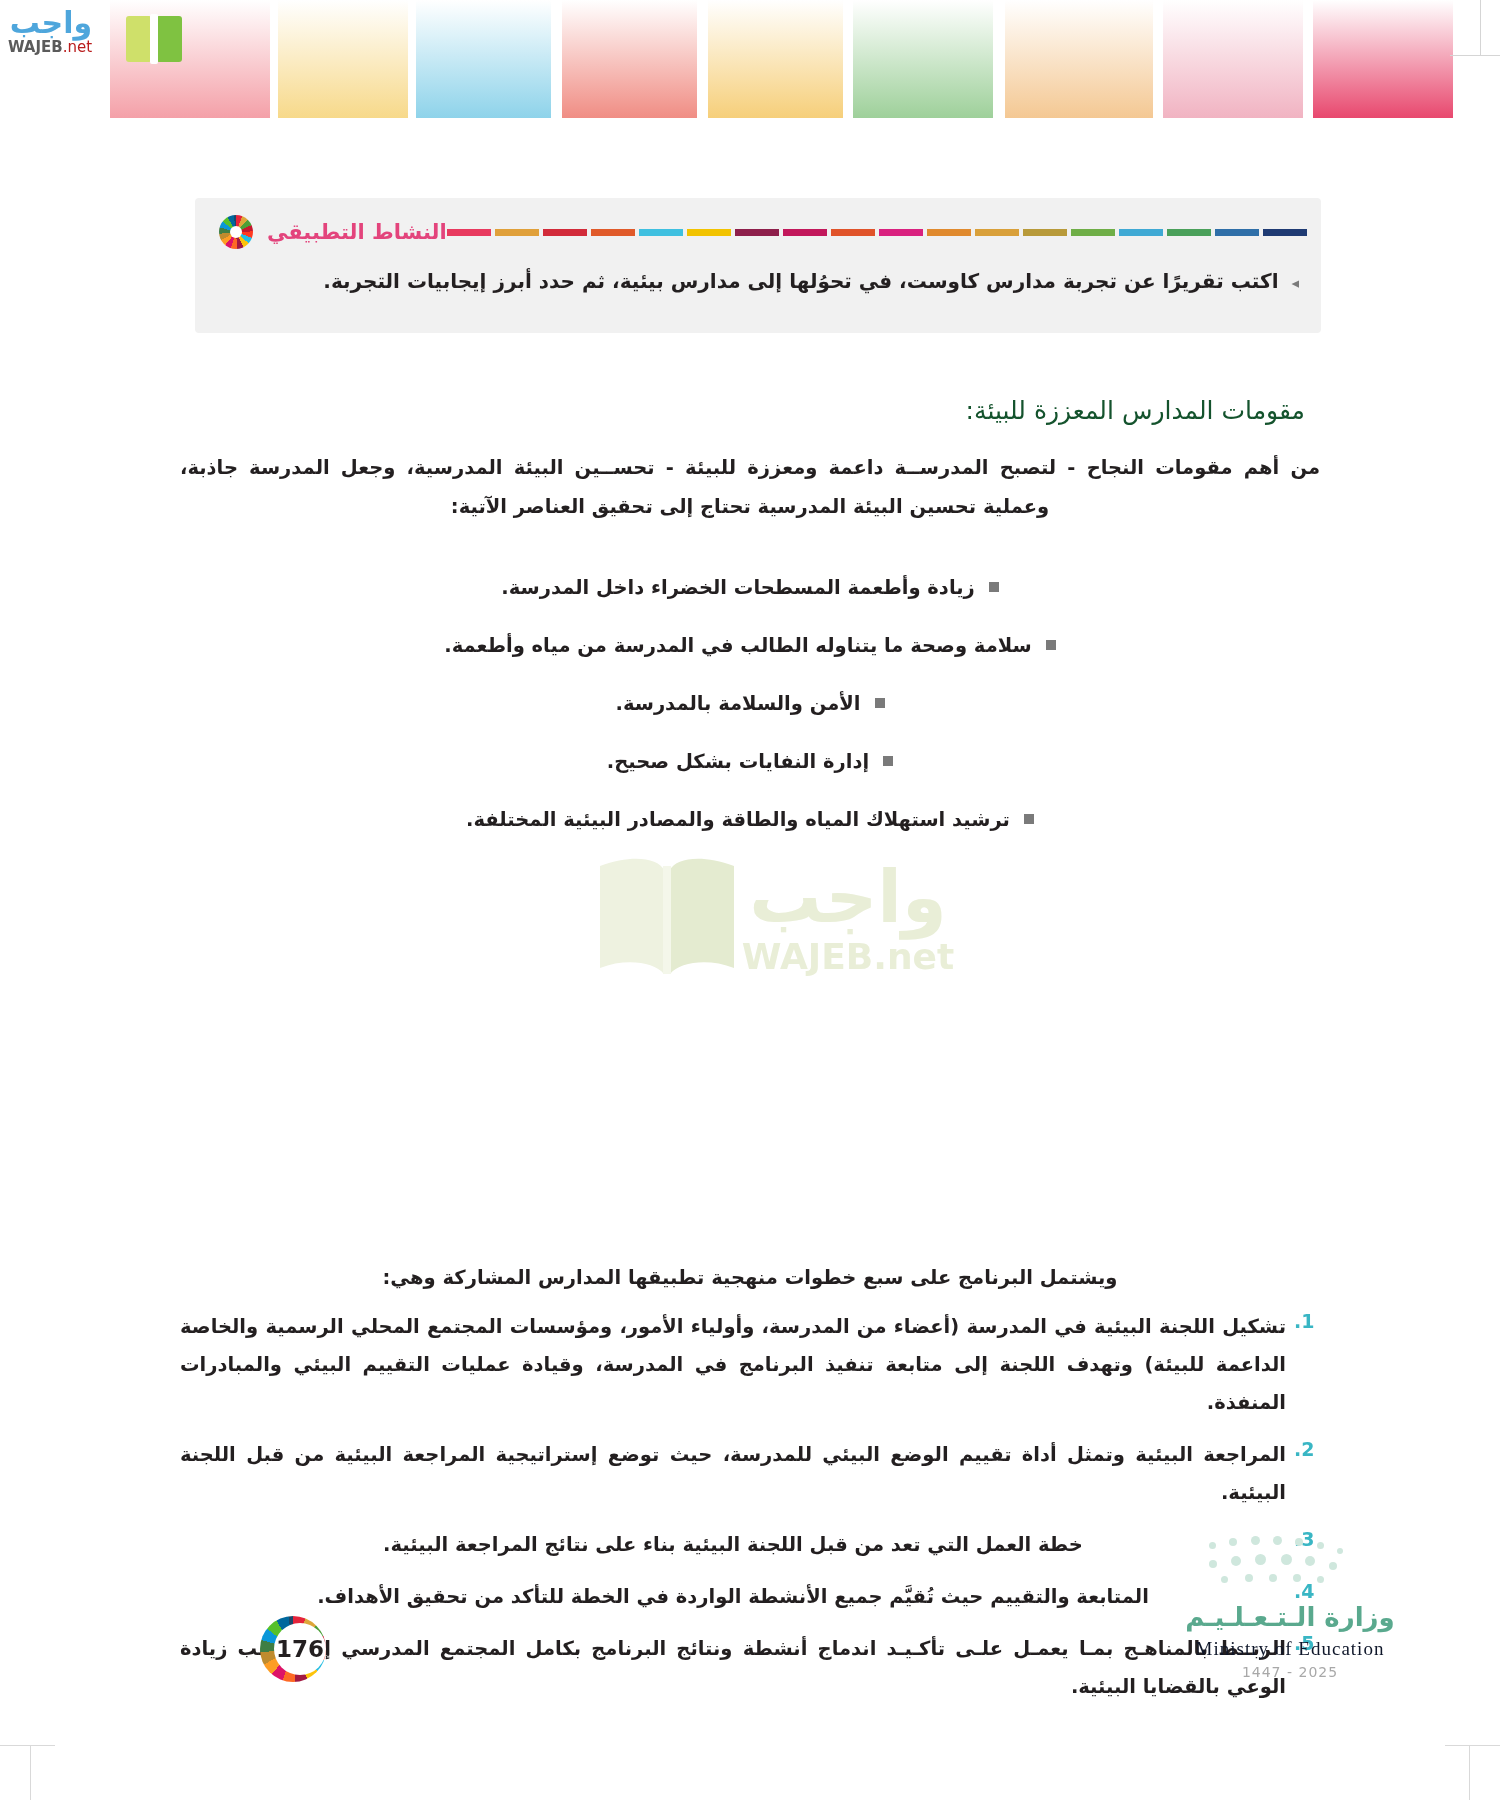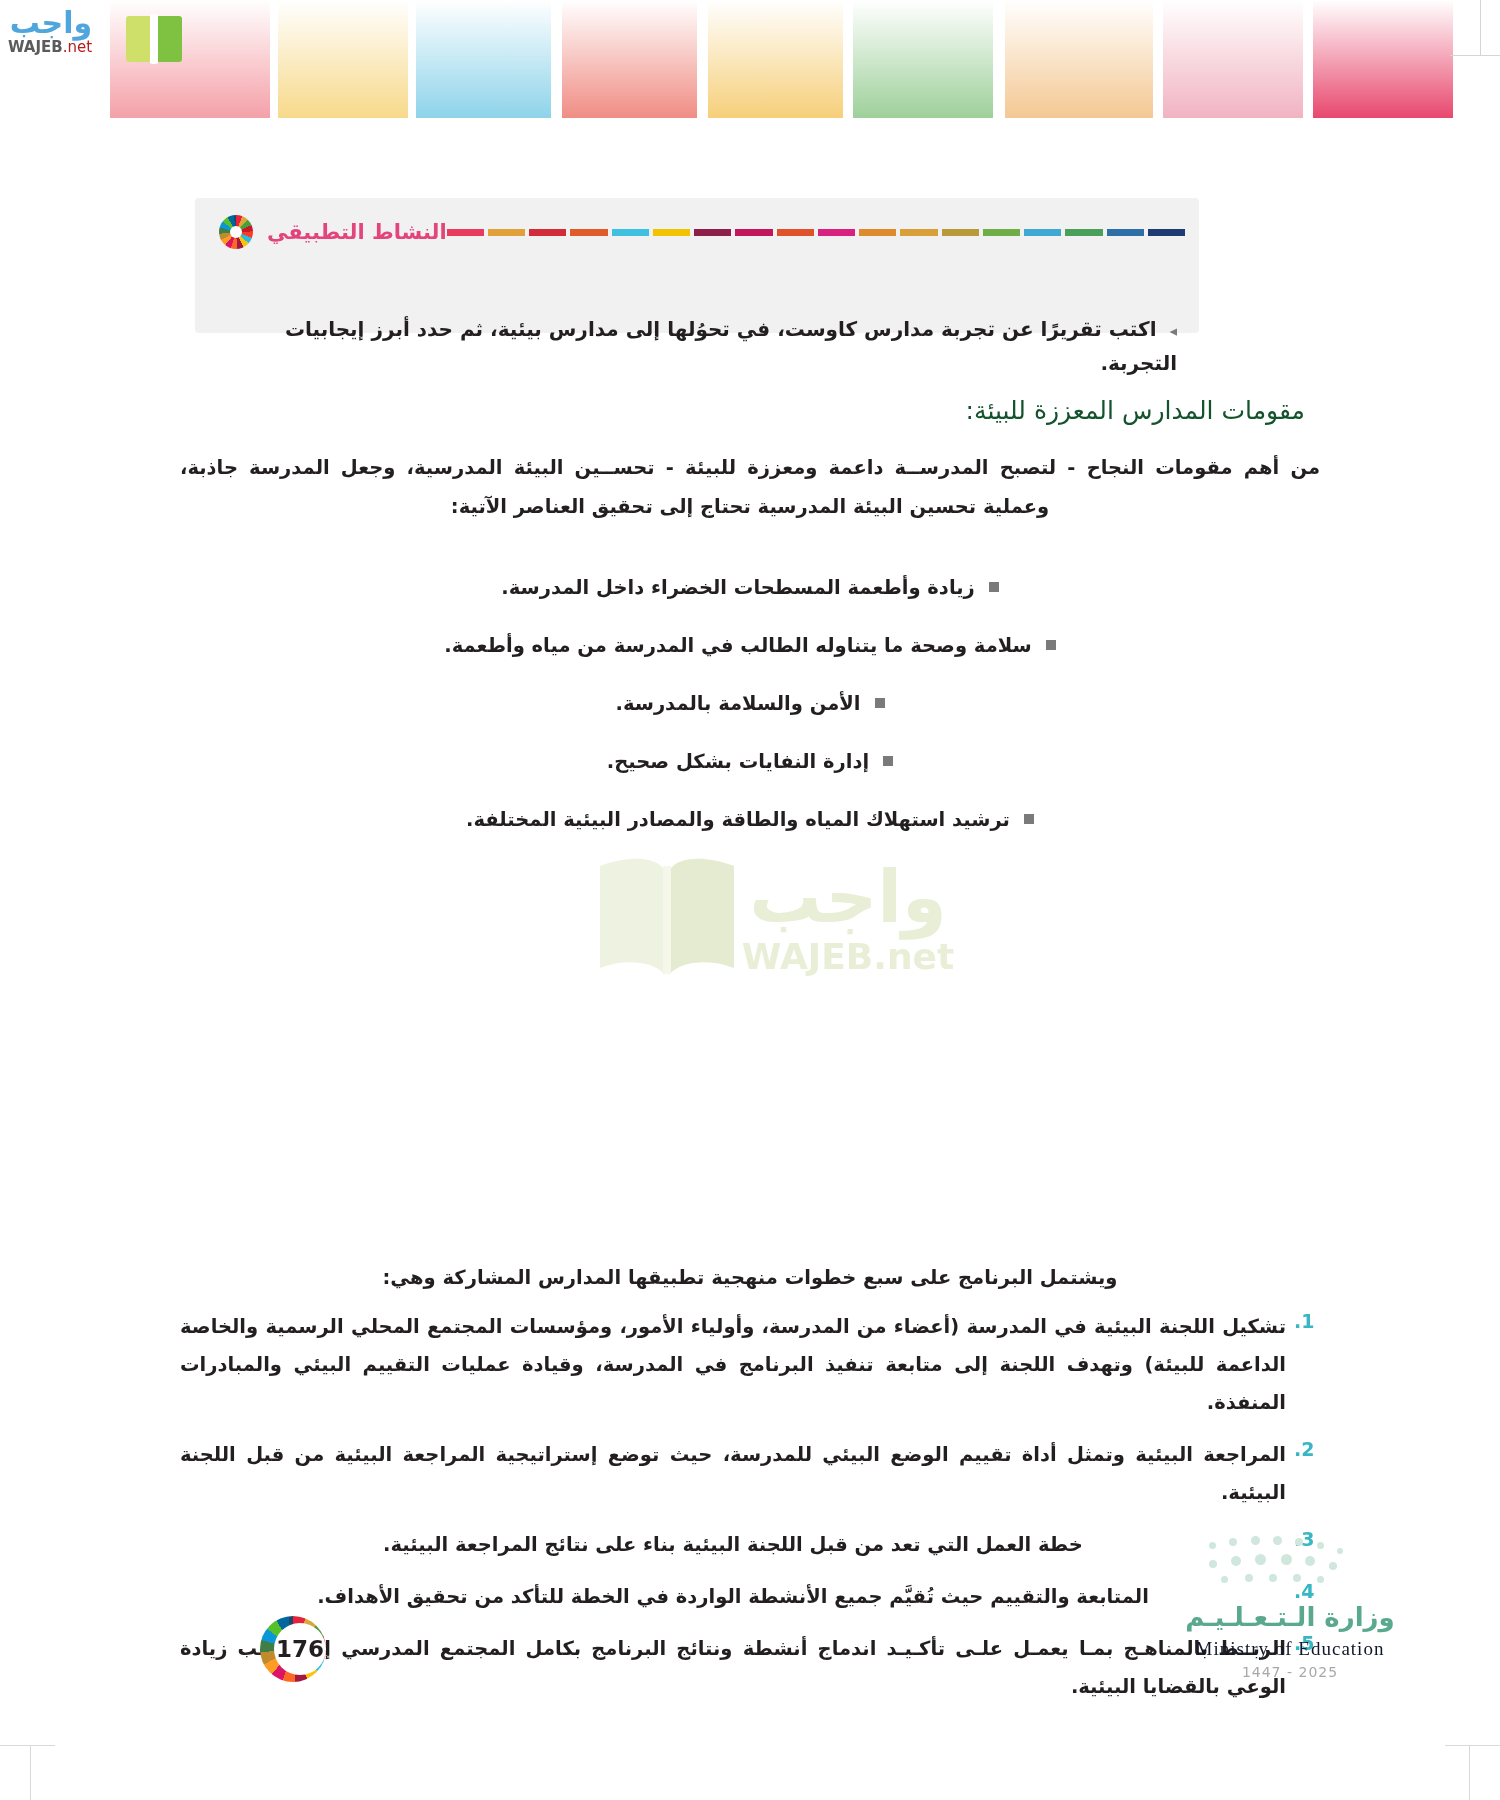--- a/index.html
+++ b/index.html
@@ -79,21 +79,21 @@
     top: 118px; left: 0;
     width: 1500px;
     height: 1682px;
   }
 
   
   .activity-box {
     position: absolute;
     top: 80px;
     left: 195px;
-    width: 1004px;
+    width: 1126px;
     height: 135px;
     background: #f1f1f1;
     border-radius: 4px;
   }
   .activity-head {
     position: absolute;
     top: 14px;
     right: 14px;
     left: 14px;
     height: 40px;
@@ -147,21 +147,20 @@
   .activity-text {
     position: absolute;
     top: 66px;
     right: 22px;
     left: 22px;
     font-size: 20px;
     color: #231f20;
     line-height: 1.7;
     text-align: right;
     font-weight: bold;
-    margin-top: 48px;
   }
   .activity-bullet {
     color: #7b7b7b;
     font-size: 15px;
     margin-left: 6px;
   }
 
   
   .section-heading {
     position: absolute;

